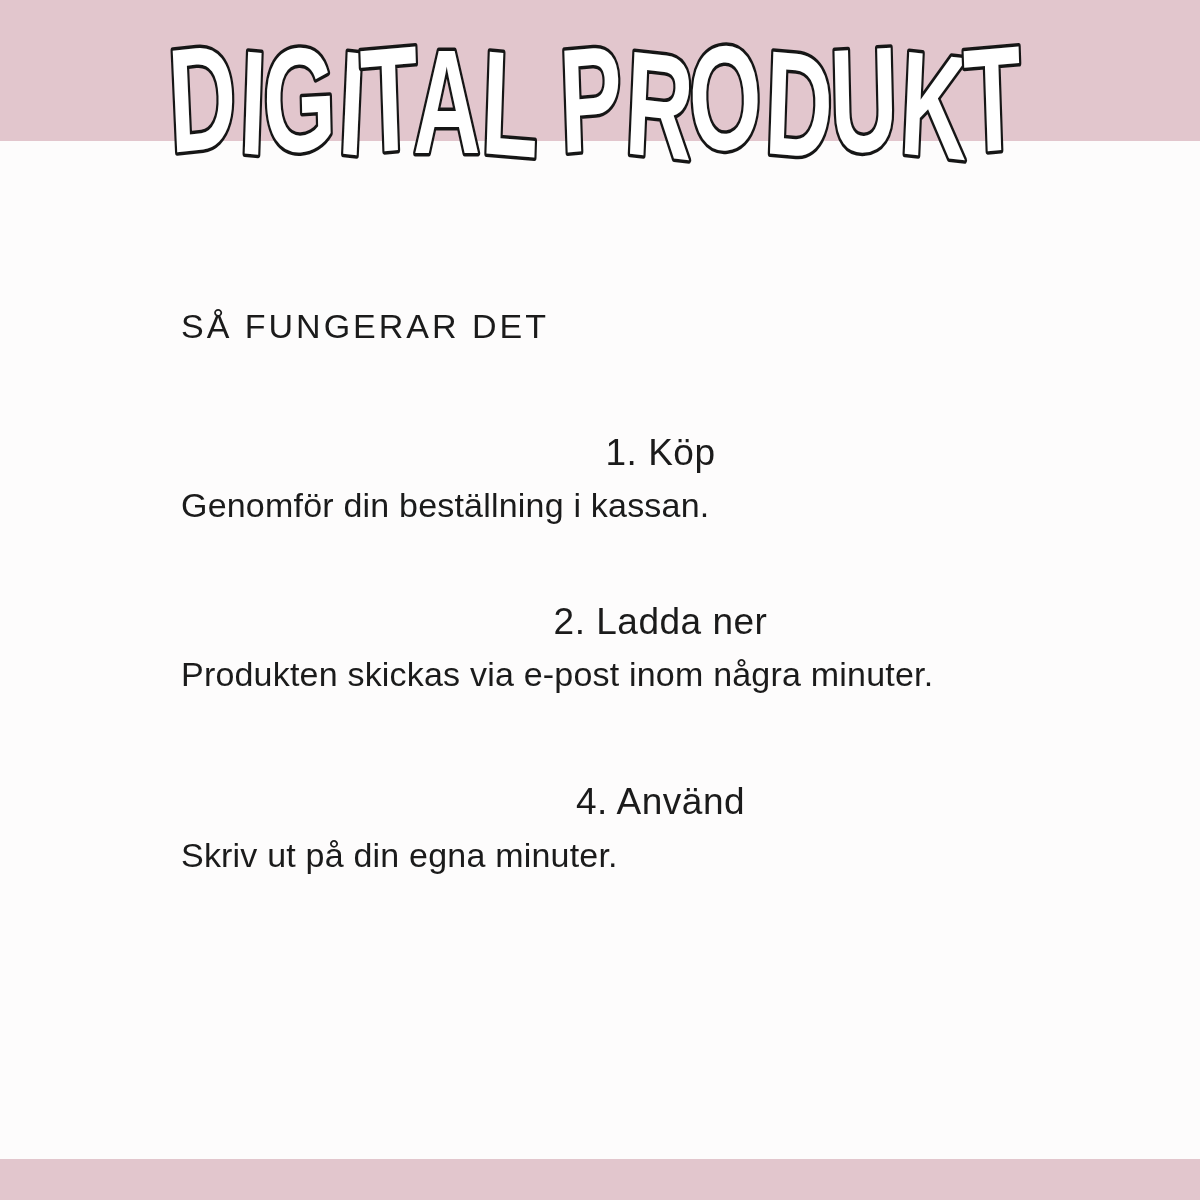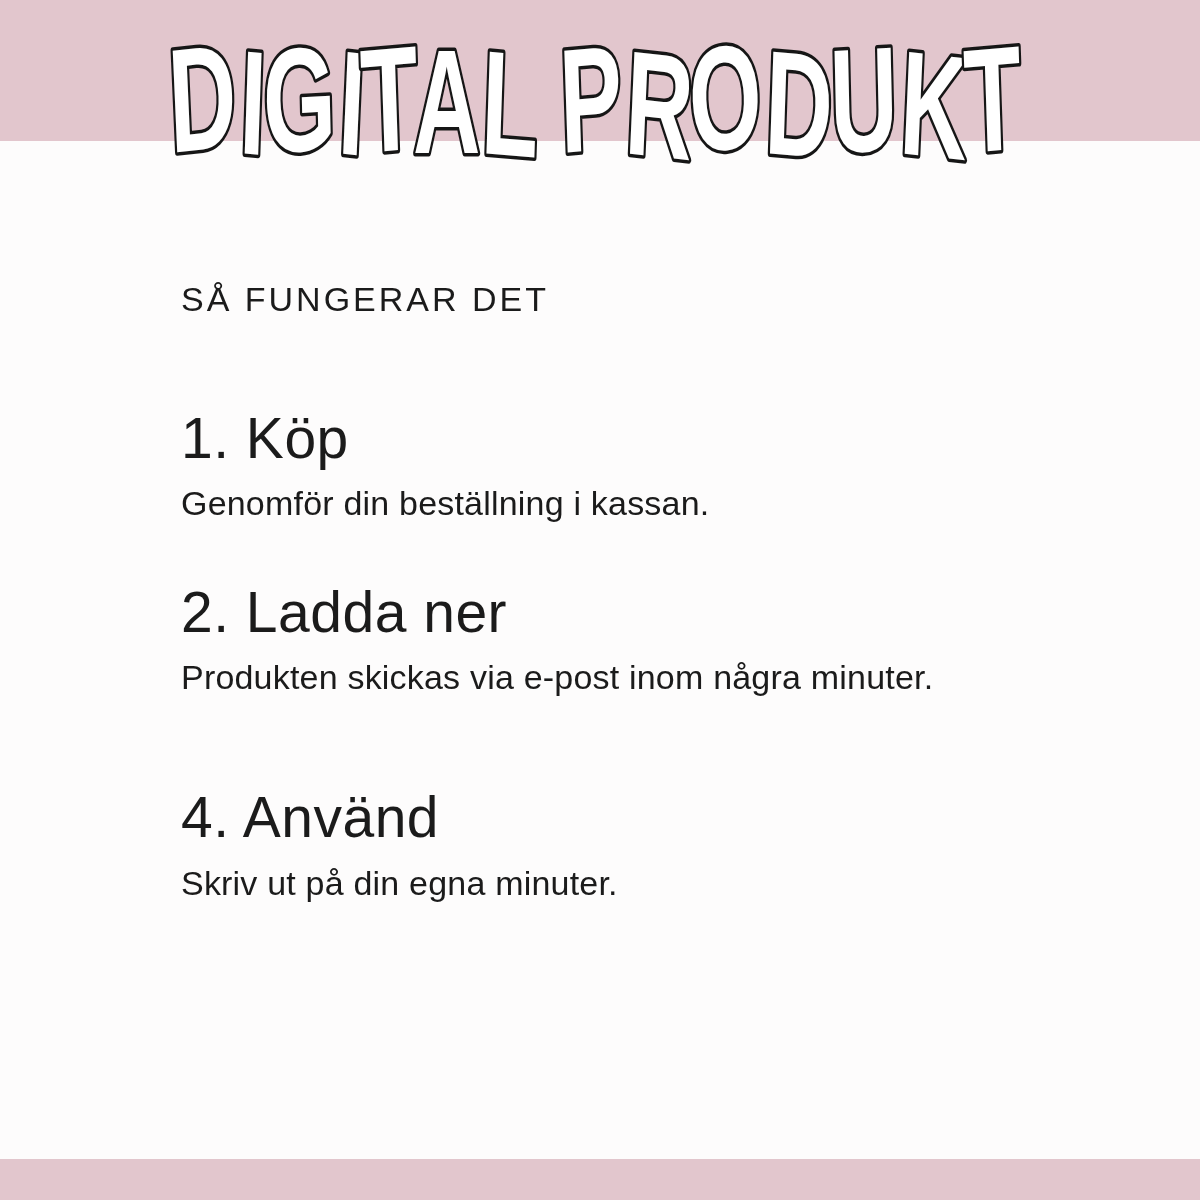--- a/index.html
+++ b/index.html
@@ -42,49 +42,50 @@
     font-weight: bold;
     font-size: 148px;
     fill: #ffffff;
     stroke: #161616;
     stroke-width: 7px;
     stroke-linejoin: round;
     paint-order: stroke fill;
   }
   .content {
     position: absolute;
-    top: 127px;
+    top: 154px;
     left: 0;
     width: 1200px;
     padding: 0 60px 0 181px;
     box-sizing: border-box;
   }
   .intro-heading {
     margin: 152px 0 0 0;
     font-size: 34px;
     font-weight: 400;
     letter-spacing: 3px;
     line-height: 1.2;
   }
   .step-heading {
     margin: 0;
-    font-size: 57px;
+    font-size: 37px;
     font-weight: 300;
     letter-spacing: 0.5px;
     line-height: 1.25;
+    text-align: center;
   }
   .step-description {
     margin: 8px 0 0 0;
     font-size: 34px;
     font-weight: 300;
     letter-spacing: 0.2px;
     line-height: 1.25;
   }
   .step-1 { margin-top: 83px; }
-  .step-2 { margin-top: 52px; }
+  .step-2 { margin-top: 72px; }
   .step-3 { margin-top: 84px; }
 </style>
 </head>
 <body>
 
 <div class="band band-top"></div>
 <div class="band band-bottom"></div>
 
 <svg class="title-svg" viewBox="0 0 1200 200" aria-hidden="false">
   <text x="597" y="153" text-anchor="middle" textLength="852" lengthAdjust="spacingAndGlyphs" rotate="-4 3 -2 4 -3 0 3 0 -3 4 -4 3 -2 4 -3">DIGITAL PRODUKT</text>

